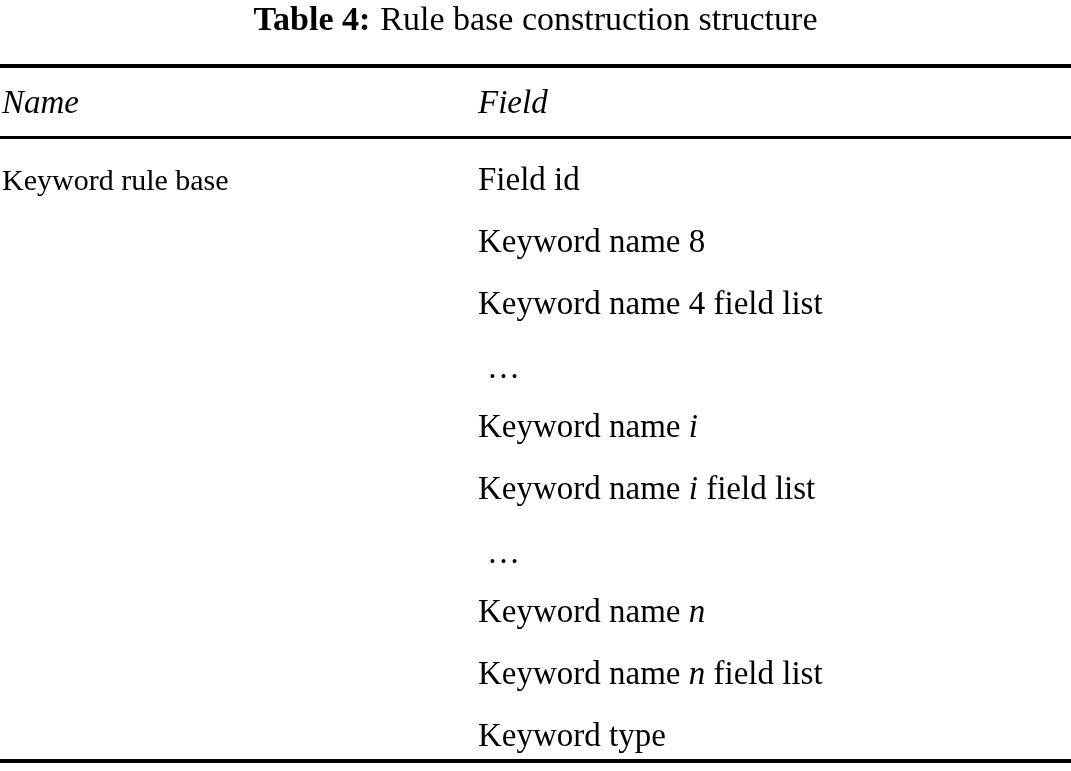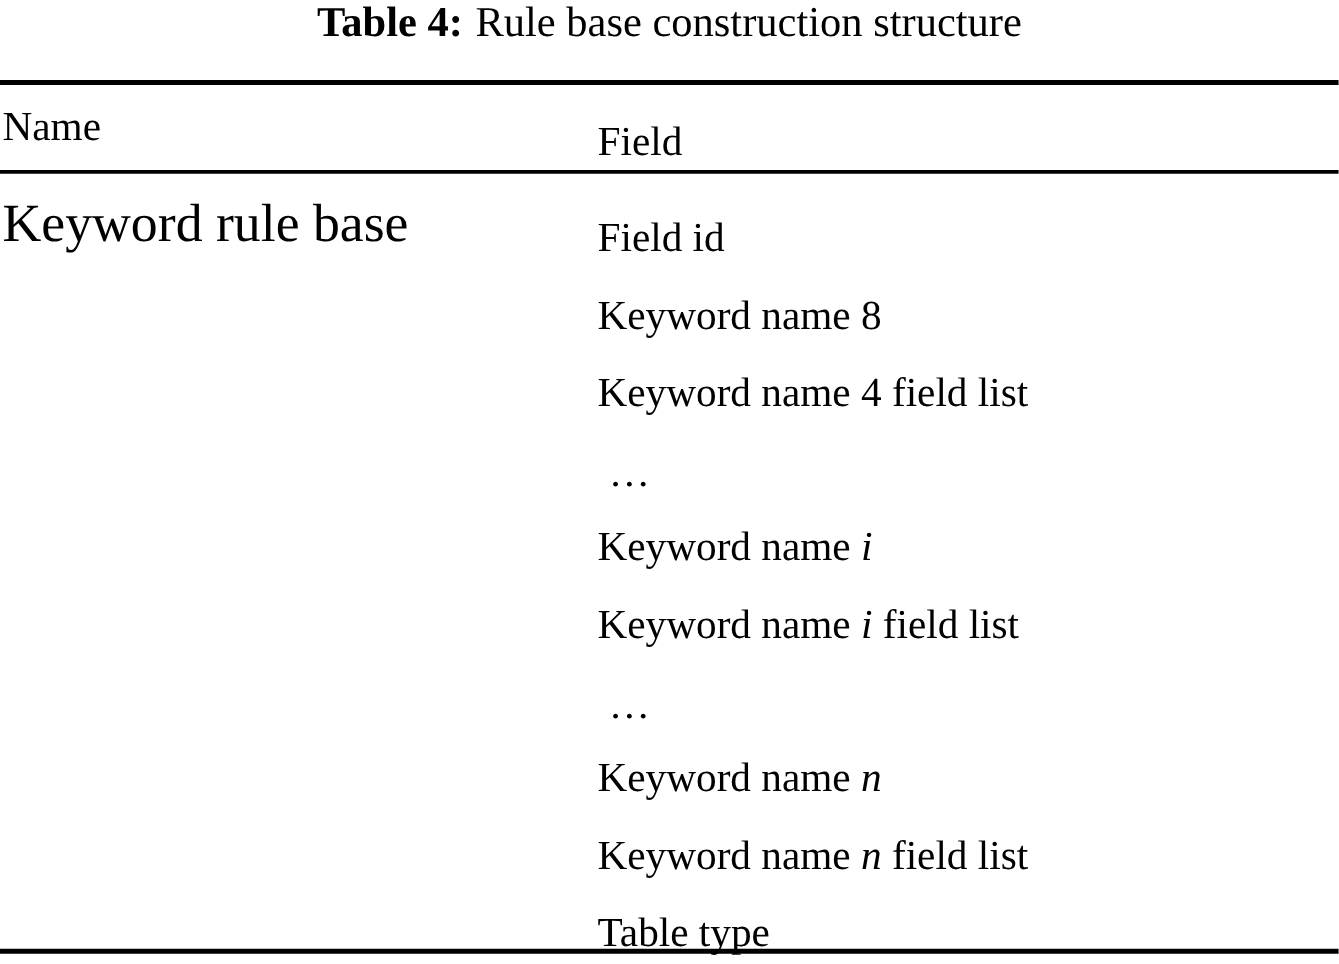--- a/index.html
+++ b/index.html
@@ -68,38 +68,37 @@
   .row {
     position: absolute;
     left: 0;
     width: 1071px;
     height: 0;
   }
   .cell-name {
     position: absolute;
     left: 2px;
     top: 0;
-    font-size: 43px;
+    font-size: 30px;
     line-height: 33px;
     white-space: nowrap;
   }
   .cell-field {
     position: absolute;
     left: 478px;
     top: 0;
     font-size: 33px;
     line-height: 33px;
     white-space: nowrap;
-    margin-top: 12px;
   }
   .cell-field.indent {
     left: 487px;
   }
 
-  .hdr { font-size: 33px; }
+  .hdr { font-size: 33px; font-style: italic; }
 
   .var {
     font-style: italic;
   }
 
   .dots {
     letter-spacing: 0.18em;
     font-size: 33px;
   }
 </style>
@@ -154,17 +153,17 @@
 
     <div class="row" style="top:595px;">
       <span class="cell-field"><span>Keyword name </span><span class="var">n</span><span></span></span>
     </div>
 
     <div class="row" style="top:657px;">
       <span class="cell-field"><span>Keyword name </span><span class="var">n</span><span> field list</span></span>
     </div>
 
     <div class="row" style="top:719px;">
-      <span class="cell-field">Table type</span>
+      <span class="cell-field">Keyword type</span>
     </div>
 
   </div>
 </div>
 
 </body></html>

